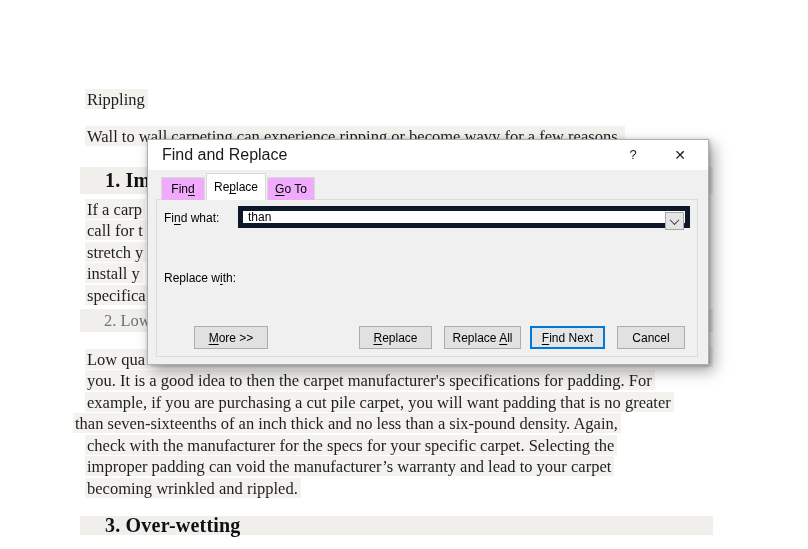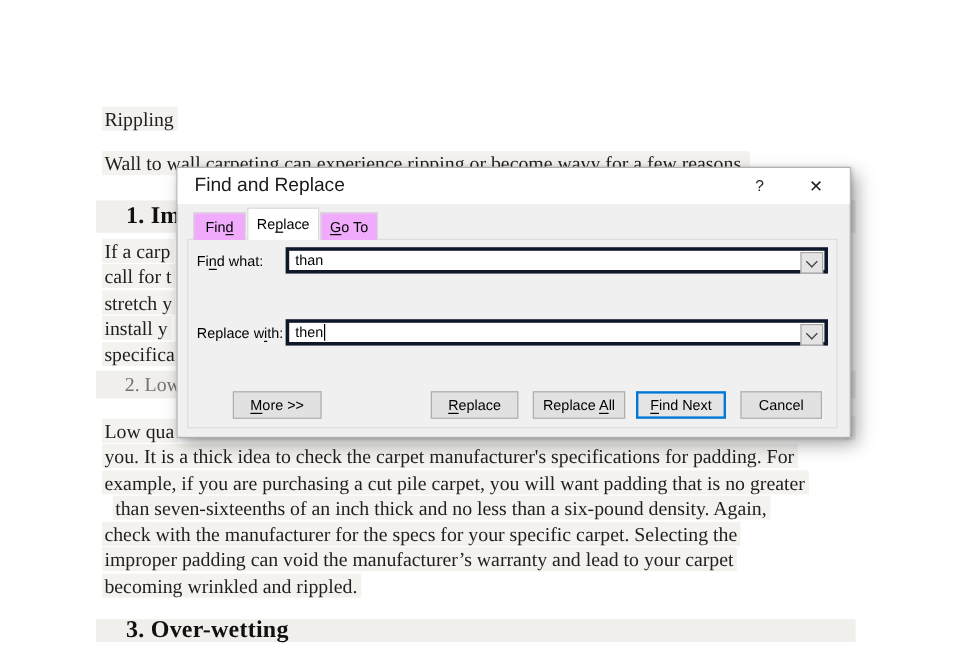--- a/index.html
+++ b/index.html
@@ -53,21 +53,21 @@
     position: absolute; left: 8px; top: 59px; width: 542px; height: 158px;
     border: 1px solid #dcdcdc; background: #f0f0f0; z-index: 1;
   }
 
   .fld-label { position: absolute; left: 16px; z-index: 3; }
   .lbl-find { top: 71px; }
   .lbl-replace { top: 131px; }
 
   .combo {
     position: absolute; left: 90px; width: 452px; height: 22px; background: #ffffff;
-    border: 3px solid #0f172a; z-index: 3; display: flex; align-items: center;
+    border: 5px solid #0f172a; z-index: 3; display: flex; align-items: center;
   }
   .combo-find { top: 66px; }
   .combo-replace { top: 126px; }
   .combo-text { margin-left: 5px; font-size: 12px; color: #000; }
   .caret { display: inline-block; width: 1px; height: 14px; background: #000; margin-left: 1px; vertical-align: -2px; }
   .combo-btn {
     position: absolute; right: 1px; top: 1px; width: 19px; height: 18px;
     background: #e4e4e4; border: 1px solid #a8a8a8;
     display: flex; align-items: center; justify-content: center;
   }
@@ -125,26 +125,26 @@
   </div>
 
   <div class="doc-abs doc-text" style="left:85px; top:349px;">
     <span class="hl">Low qua</span>
   </div>
   <div class="doc-abs doc-text" style="left:703px; top:347px;">
     <span class="hl">t</span>
   </div>
 
   <div class="doc-abs doc-text" style="left:85px; top:370px;">
-    <span class="hl">you. It is a thick idea to check the carpet manufacturer's specifications for padding. For</span>
+    <span class="hl">you. It is a good idea to then the carpet manufacturer's specifications for padding. For</span>
   </div>
   <div class="doc-abs doc-text" style="left:85px; top:392px;">
     <span class="hl">example, if you are purchasing a cut pile carpet, you will want padding that is no greater</span>
   </div>
-  <div class="doc-abs doc-text" style="left:94px; top:413px;">
+  <div class="doc-abs doc-text" style="left:73px; top:413px;">
     <span class="hl">than seven-sixteenths of an inch thick and no less than a six-pound density. Again,</span>
   </div>
   <div class="doc-abs doc-text" style="left:85px; top:435px;">
     <span class="hl">check with the manufacturer for the specs for your specific carpet. Selecting the</span>
   </div>
   <div class="doc-abs doc-text" style="left:85px; top:456px;">
     <span class="hl">improper padding can void the manufacturer’s warranty and lead to your carpet</span>
   </div>
   <div class="doc-abs doc-text" style="left:85px; top:478px;">
     <span class="hl">becoming wrinkled and rippled.</span>
@@ -185,27 +185,20 @@
   <div class="combo combo-find">
     <span class="combo-text">than</span>
     <span class="combo-btn">
       <span class="chev"></span>
     </span>
   </div>
 
   <div class="fld-label lbl-replace">
     <span>Replace w</span><span class="key">i</span><span>th:</span>
   </div>
-  <div class="combo combo-replace">
-    <span class="combo-text">then</span>
-      <span class="caret"></span>
-    <span class="combo-btn">
-      <span class="chev"></span>
-    </span>
-  </div>
 
   <div class="btn btn-more">
     <span><span class="key">M</span><span>ore &gt;&gt;</span></span>
   </div>
   <div class="btn btn-replace">
     <span><span class="key">R</span><span>eplace</span></span>
   </div>
   <div class="btn btn-replace-all">
     <span><span>Replace </span><span class="key">A</span><span>ll</span></span>
   </div>

